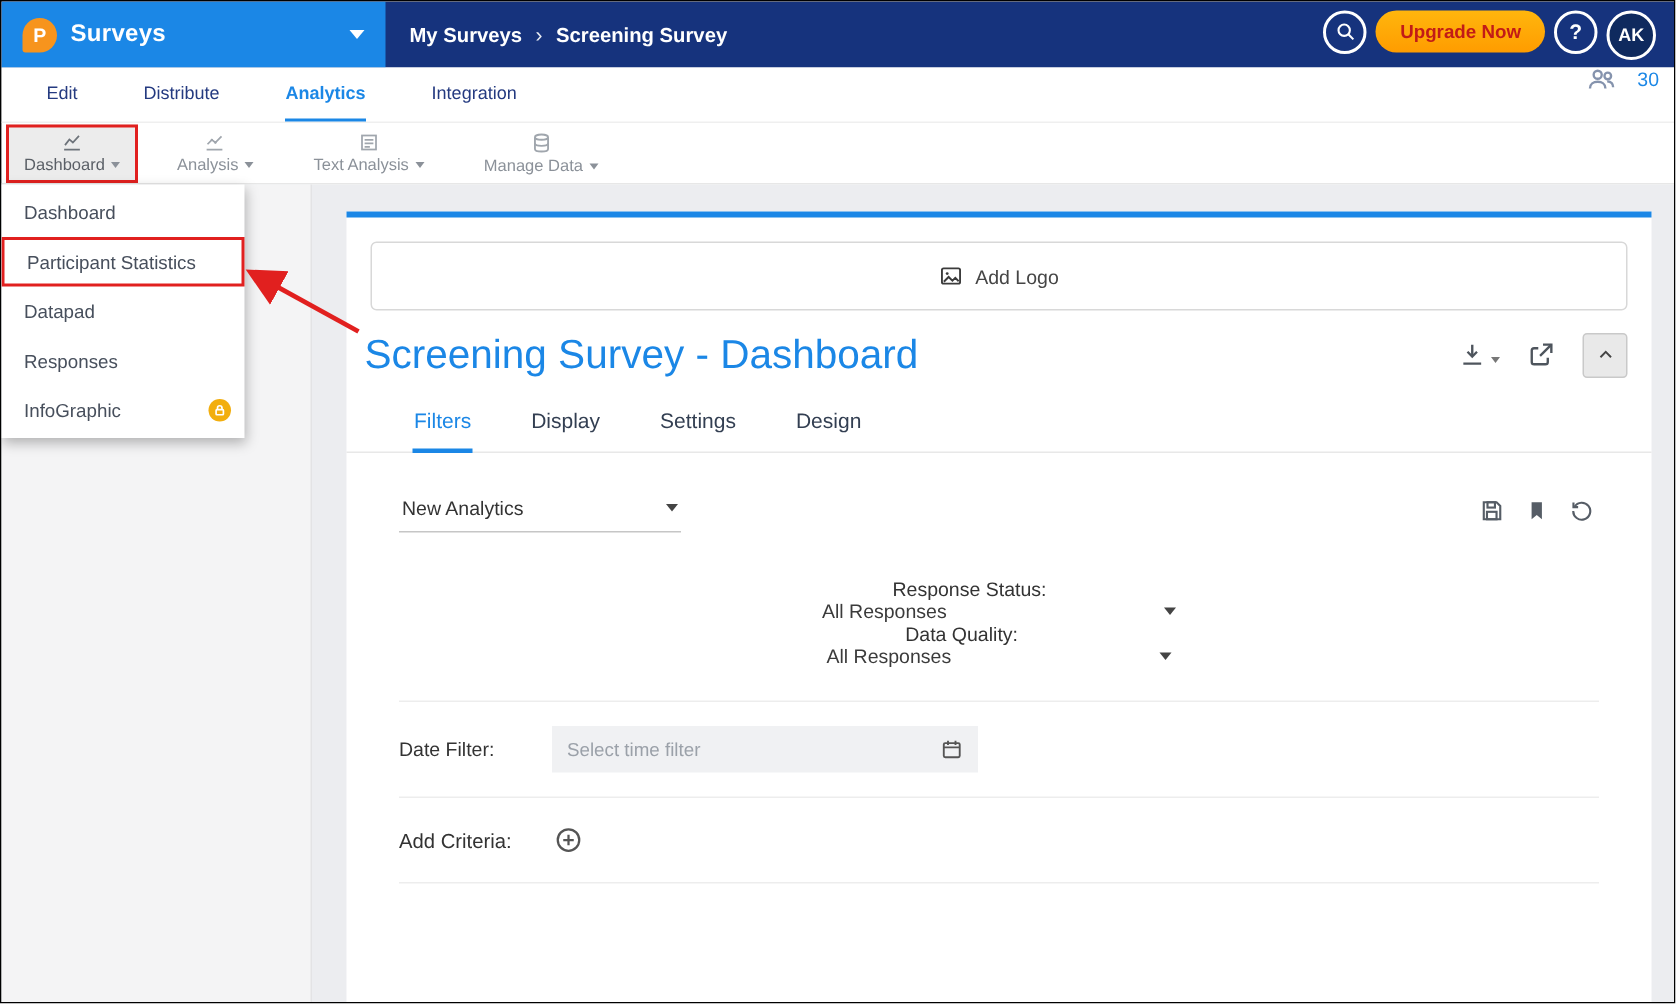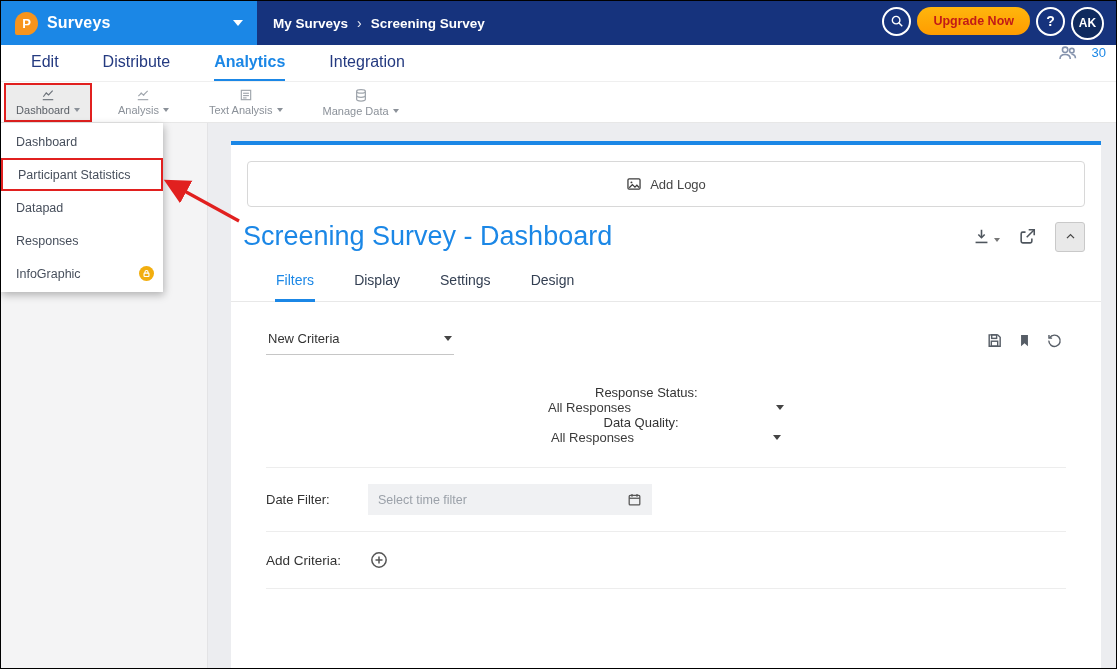--- a/index.html
+++ b/index.html
@@ -17,21 +17,21 @@
   .topbar-left .caret { margin-left:auto; color:#fff; }
   .breadcrumb { display:flex; align-items:center; color:#fff; font-size:13.5px; font-weight:bold; margin-left:16px; gap:9px; }
   .breadcrumb .sep { font-weight:normal; font-size:14px; opacity:.9; }
   .topbar-right { margin-left:auto; display:flex; align-items:flex-start; gap:6px; padding-right:12px; }
   .circle-btn { width:29px; height:29px; border:2px solid #fff; border-radius:50%; color:#fff; display:flex; align-items:center; justify-content:center; font-weight:bold; font-size:14px; cursor:pointer; background:transparent; }
   .upgrade-btn { height:28px; border:none; border-radius:14px; background:linear-gradient(180deg,#ffb60d,#ff9c00); color:#c21b17; font-weight:bold; font-size:12.5px; padding:0 16px; cursor:pointer; font-family:inherit; }
   .avatar { width:33px; height:33px; border-radius:50%; background:#0f2a5e; border:2px solid #fff; color:#fff; font-size:12px; font-weight:bold; display:flex; align-items:center; justify-content:center; cursor:pointer; }
 
   
   .navrow { position:absolute; top:44px; left:0; width:100%; height:37px; background:#fff; display:flex; align-items:stretch; padding:0 0 0 30px; border-bottom:1px solid #efefef; }
-  .nav-tab { display:flex; align-items:center; margin-right:44px; font-size:16px; color:#243a80; font-weight:500; cursor:pointer; border-bottom:2.5px solid transparent; }
+  .nav-tab { display:flex; align-items:center; margin-right:44px; font-size:12px; color:#243a80; font-weight:500; cursor:pointer; border-bottom:2.5px solid transparent; }
   .nav-tab.active { color:#1b87e6; font-weight:bold; border-bottom-color:#1b87e6; }
   .nav-right { margin-left:auto; display:flex; gap:15px; padding-right:10px; cursor:pointer; }
   .nav-right svg { color:#8593ad; }
   .nav-right .count { color:#1b87e6; font-size:13px; }
 
   
   .toolbar { position:absolute; top:81px; left:0; width:100%; height:41px; background:#fff; display:flex; align-items:center; padding-left:3px; border-bottom:1px solid #e7e7e7; }
   .tool-item { display:flex; flex-direction:column; align-items:center; justify-content:center; gap:2px; padding:3px 14px; height:39px; cursor:pointer; color:#8b9199; }
   .tool-item .t-label { font-size:11px; display:flex; align-items:center; gap:4px; }
   .tool-item svg { color:#a0a6ad; }
@@ -235,21 +235,21 @@
     <div class="card-tabs">
       <span class="card-tab active">Filters</span>
       <span class="card-tab">Display</span>
       <span class="card-tab">Settings</span>
       <span class="card-tab">Design</span>
     </div>
 
     <div class="filters-panel">
       <div class="frow1">
         <span class="criteria-select">
-          <span>New Criteria</span>
+          <span>New Analytics</span>
           <span class="caret"></span>
         </span>
         <span class="frow1-icons">
           <span class="icon-btn">
             <svg class="ic" width="17" height="17" viewBox="0 0 24 24" fill="none" stroke="currentColor" stroke-width="2">
                 <path d="M4.5 4h12L20 7.5V20H4.5z"></path>
                 <rect x="8" y="4" width="7" height="5"></rect>
                 <rect x="7.5" y="13" width="9" height="7"></rect>
               </svg>
           </span>

